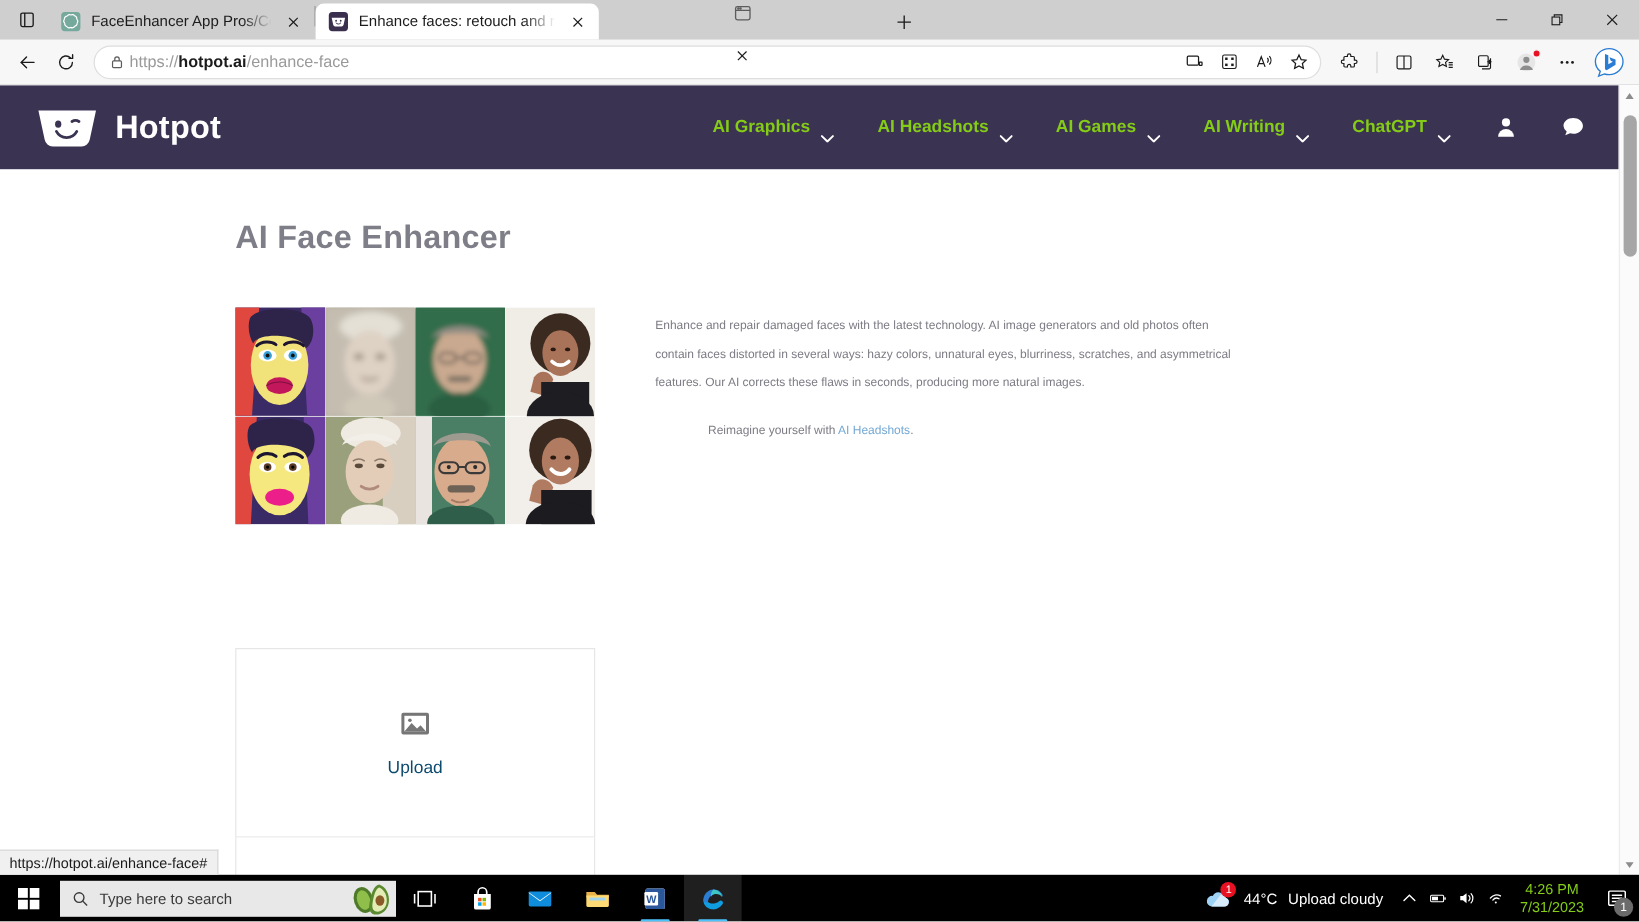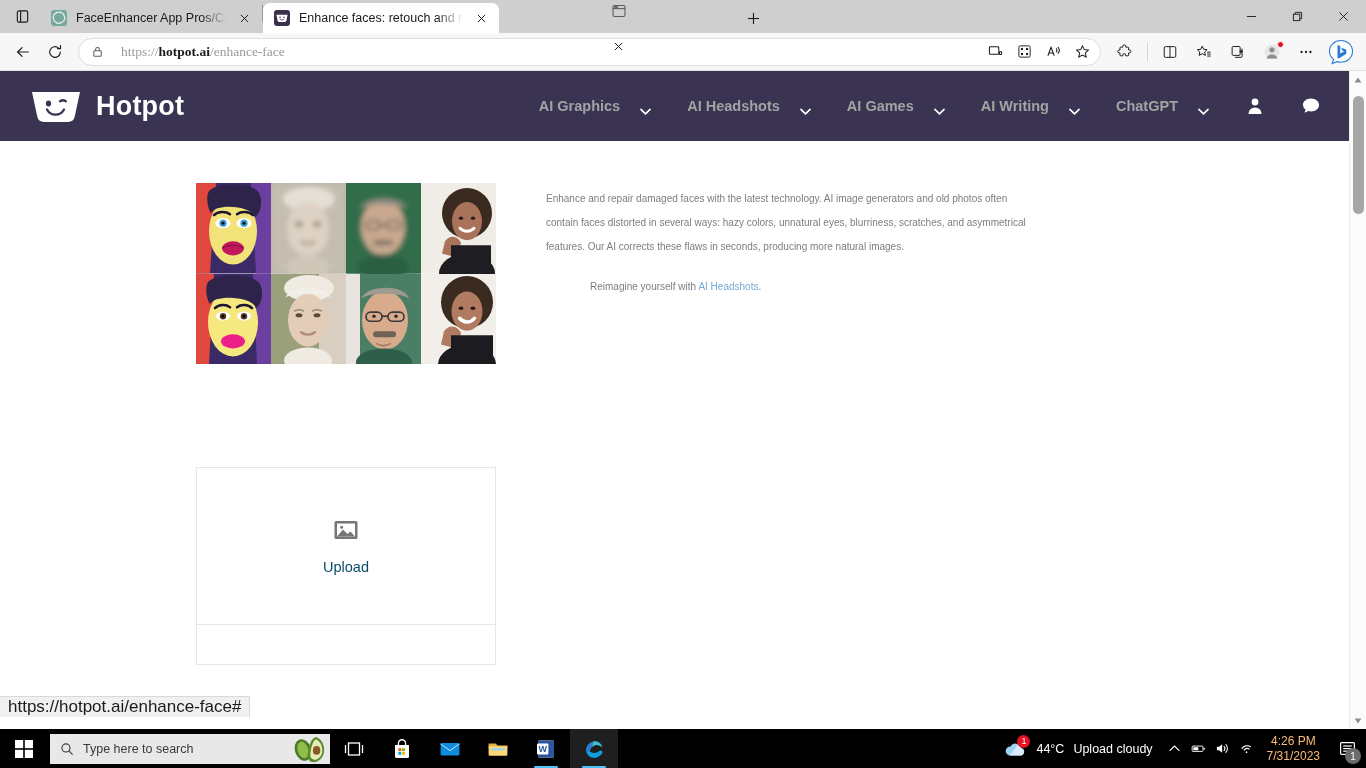--- a/index.html
+++ b/index.html
@@ -82,23 +82,22 @@
     width: 30px; height: 30px; border-radius: 5px;
     display: flex; align-items: center; justify-content: center;
     flex-shrink: 0;
   }
   .navbtn svg { width: 16px; height: 16px; }
 
   .omnibox {
     flex: 1; height: 28px; margin: 0 6px;
     background: #ffffff; border-radius: 14px;
     display: flex; align-items: center;
-    padding: 0 4px 0 12px; gap: 17px;
+    padding: 0 4px 0 12px; gap: 4px;
     border: 1px solid #dededf;
-    font-family: Liberation Serif, serif;
   }
   .omnibox .lock svg { width: 13px; height: 13px; display: block; }
   .url { flex: 1; font-size: 13.5px; color: #9a9a9a; white-space: nowrap; }
   .url b { color: #1b1b1b; font-weight: 600; }
   .omni-icons { display: flex; align-items: center; gap: 1px; }
   .omni-btn {
     width: 28px; height: 24px; border-radius: 4px;
     display: flex; align-items: center; justify-content: center;
   }
   .omni-btn svg { width: 15px; height: 15px; }
@@ -133,22 +132,22 @@
   .brand { display: flex; align-items: center; gap: 14px; }
   .brand-logo { width: 52px; height: 40px; }
   .brand-name {
     color: #fff; font-size: 27px; font-weight: 700; letter-spacing: .2px;
   }
   .site-nav {
     display: flex; align-items: center; gap: 36px;
     margin-left: auto; padding-right: 28px;
   }
   .nav-item {
-    display: flex; align-items: center; gap: 20px;
-    color: #a3a3a3; font-size: 14.5px; font-weight: 700;
+    display: flex; align-items: flex-end; gap: 9px;
+    color: #84cc16; font-size: 14.5px; font-weight: 700;
   }
   .nav-item .chev { width: 11px; height: 7px; }
   .nav-icon-btn { display: flex; align-items: center; justify-content: center; }
   .nav-icon-btn svg { width: 20px; height: 20px; }
 
   .content { padding: 42px 0 0 196px; }
   .page-title {
     font-size: 27px; font-weight: 700; color: #7e7e88;
     letter-spacing: .2px; margin-bottom: 42px;
   }
@@ -192,25 +191,25 @@
   }
   .sb-arrow { height: 17px; width: 17px; display: flex; align-items: center; justify-content: center; }
   .sb-arrow svg { width: 8px; height: 6px; }
   .sb-track { flex: 1; width: 100%; position: relative; }
   .sb-thumb {
     position: absolute; top: 8px; left: 3px;
     width: 11px; height: 118px; border-radius: 6px; background: #a6a6a6;
   }
 
   .statusbar {
-    position: absolute; left: 0; bottom: 12px;
+    position: absolute; left: 0; bottom: 0;
     height: 21px; padding: 0 8px;
     background: #f0f0f0; border: 1px solid #d9d9d9; border-left: none; border-bottom: none;
     display: flex; align-items: center;
-    font-size: 17px; color: #1b1b1b; z-index: 5;
+    font-size: 12px; color: #1b1b1b; z-index: 5;
   }
 
   
   .taskbar {
     height: 39px; background: #000000;
     display: flex; align-items: center;
     position: relative;
   }
   .start-btn { width: 48px; height: 39px; display: flex; align-items: center; justify-content: center; }
   .start-btn svg { width: 18px; height: 18px; }
@@ -246,21 +245,21 @@
   .weather-badge {
     position: absolute; top: -2px; right: -3px;
     width: 13px; height: 13px; border-radius: 50%;
     background: #e81123; color: #fff; font-size: 9px;
     display: flex; align-items: center; justify-content: center;
   }
   .weather-text { color: #fff; font-size: 12.5px; white-space: nowrap; }
   .tray-icon { width: 24px; height: 39px; display: flex; align-items: center; justify-content: center; }
   .tray-icon svg { width: 15px; height: 15px; }
   .clock {
-    color: #fdba74; font-size: 12px; line-height: 15px;
+    color: #84cc16; font-size: 12px; line-height: 15px;
     text-align: center; padding: 0 10px 0 8px;
   }
   .notif-btn { width: 34px; height: 39px; display: flex; align-items: center; justify-content: center; position: relative; }
   .notif-btn svg { width: 17px; height: 17px; }
   .notif-count {
     position: absolute; right: 3px; bottom: 4px;
     width: 16px; height: 16px; border-radius: 50%;
     background: #6b6b6b; color: #fff; font-size: 10px;
     display: flex; align-items: center; justify-content: center;
   }
@@ -528,20 +527,21 @@
           </div>
           <div class="nav-icon-btn">
             <svg viewBox="0 0 20 20" fill="#fff">
                 <path d="M10 2.4c4.5 0 8.1 2.9 8.1 6.5S14.5 15.4 10 15.4c-.9 0-1.8-.1-2.6-.3l-4 1.6 1.2-3.1A6.7 6.7 0 0 1 1.9 8.9C1.9 5.3 5.5 2.4 10 2.4z"></path>
               </svg>
           </div>
         </nav>
       </div>
 
       <div class="content">
+        <h1 class="page-title">AI Face Enhancer</h1>
 
         <div class="hero-row">
           <div class="collage">
             <div class="cell">
               <svg viewBox="0 0 75 90" width="100%" height="100%" preserveAspectRatio="none">
                 <rect width="75" height="90" fill="#3a2a66"></rect>
                 <path d="M0 0h20l-6 90H0z" fill="#e0483f"></path>
                 <path d="M55 0h20v90H60z" fill="#6b3fa0"></path>
                 <ellipse cx="37" cy="48" rx="24" ry="33" fill="#f2e27a"></ellipse>
                 <path d="M13 8c8-9 44-9 50 2 4 8 2 20-4 24-3-12-40-14-44-4-4-6-5-17-2-22z" fill="#2e2348"></path>

